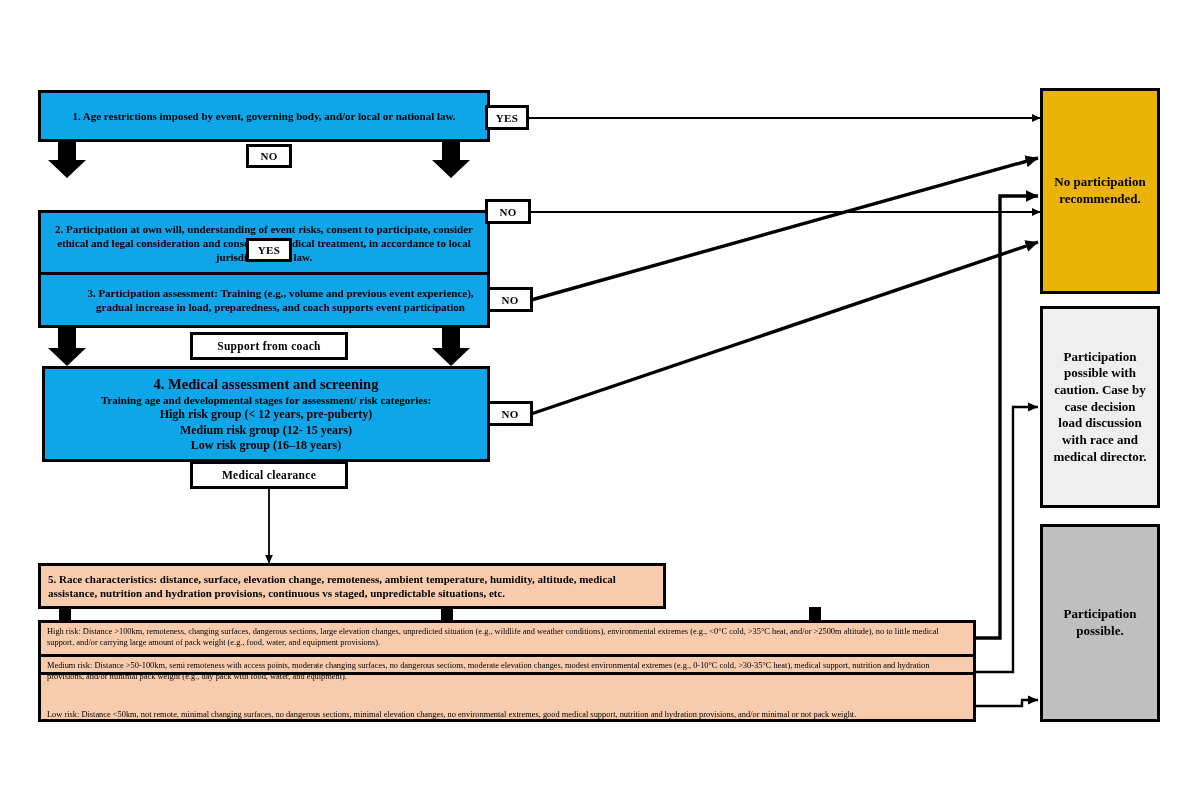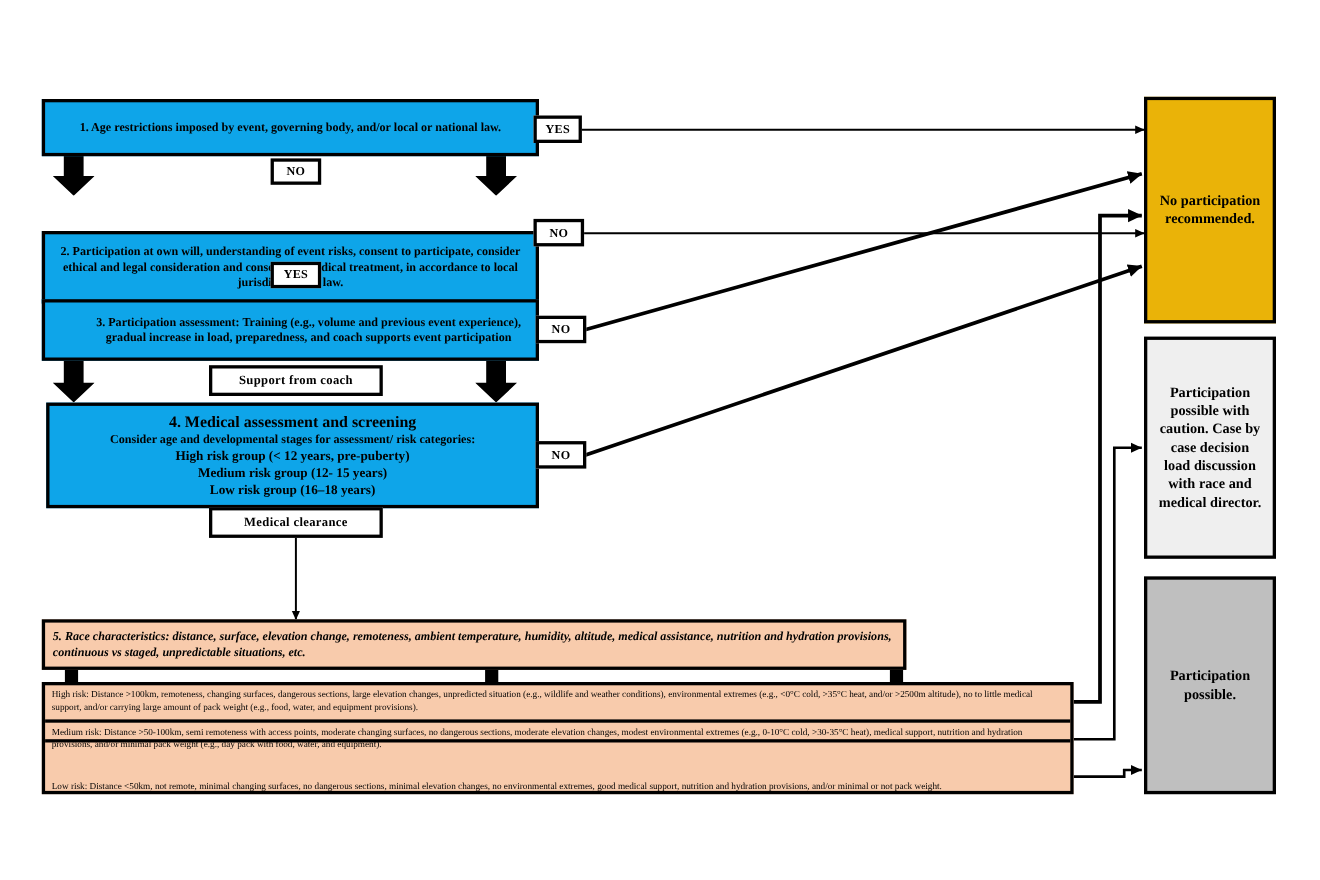--- a/index.html
+++ b/index.html
@@ -170,28 +170,28 @@
     <div class="inner">2. Participation at own will, understanding of event risks, consent to participate, consider ethical and legal consideration and consent for medical treatment, in accordance to local jurisdiction and law.</div>
   </div>
 
   <div class="node cream t11" style="left:38px; top:272px; width:452px; height:56px;padding-left:33px;">
     <div class="inner">3. Participation assessment: Training  (e.g., volume and previous event experience), gradual increase in load, preparedness, and coach supports event participation</div>
   </div>
 
   <div class="node cream" style="left:42px; top:366px; width:448px; height:96px; flex-direction:column;">
     <div class="inner" style="padding:4px 10px;">
       <div class="t14b lead">4. Medical assessment and screening</div>
-      <div class="t11 lead">Consider age and developmental stages for assessment/ risk categories:</div>
+      <div class="t11 lead">Training age and developmental stages for assessment/ risk categories:</div>
       <div class="t12 lead">High risk group (&lt; 12 years, pre-puberty)</div>
       <div class="t12 lead">Medium risk group (12- 15 years)</div>
       <div class="t12 lead">Low risk group (16–18 years)</div>
     </div>
   </div>
 
-  <div class="node peach t11" style="left:38px; top:563px; width:786px; height:46px; justify-content:flex-end;font-style:italic;">
+  <div class="node peach t11" style="left:38px; top:563px; width:628px; height:46px; justify-content:flex-end;">
     <div class="inner" style="text-align:left; padding:2px 7px;">5. Race characteristics: distance, surface, elevation change, remoteness, ambient temperature, humidity, altitude, medical assistance, nutrition and hydration provisions, continuous vs staged, unpredictable situations, etc.</div>
   </div>
 
   <div class="plate" style="left:485px; top:105px; width:44px; height:25px;">
     <span>YES</span>
   </div>
 
   <div class="plate" style="left:246px; top:144px; width:46px; height:24px;">
     <span>NO</span>
   </div>

